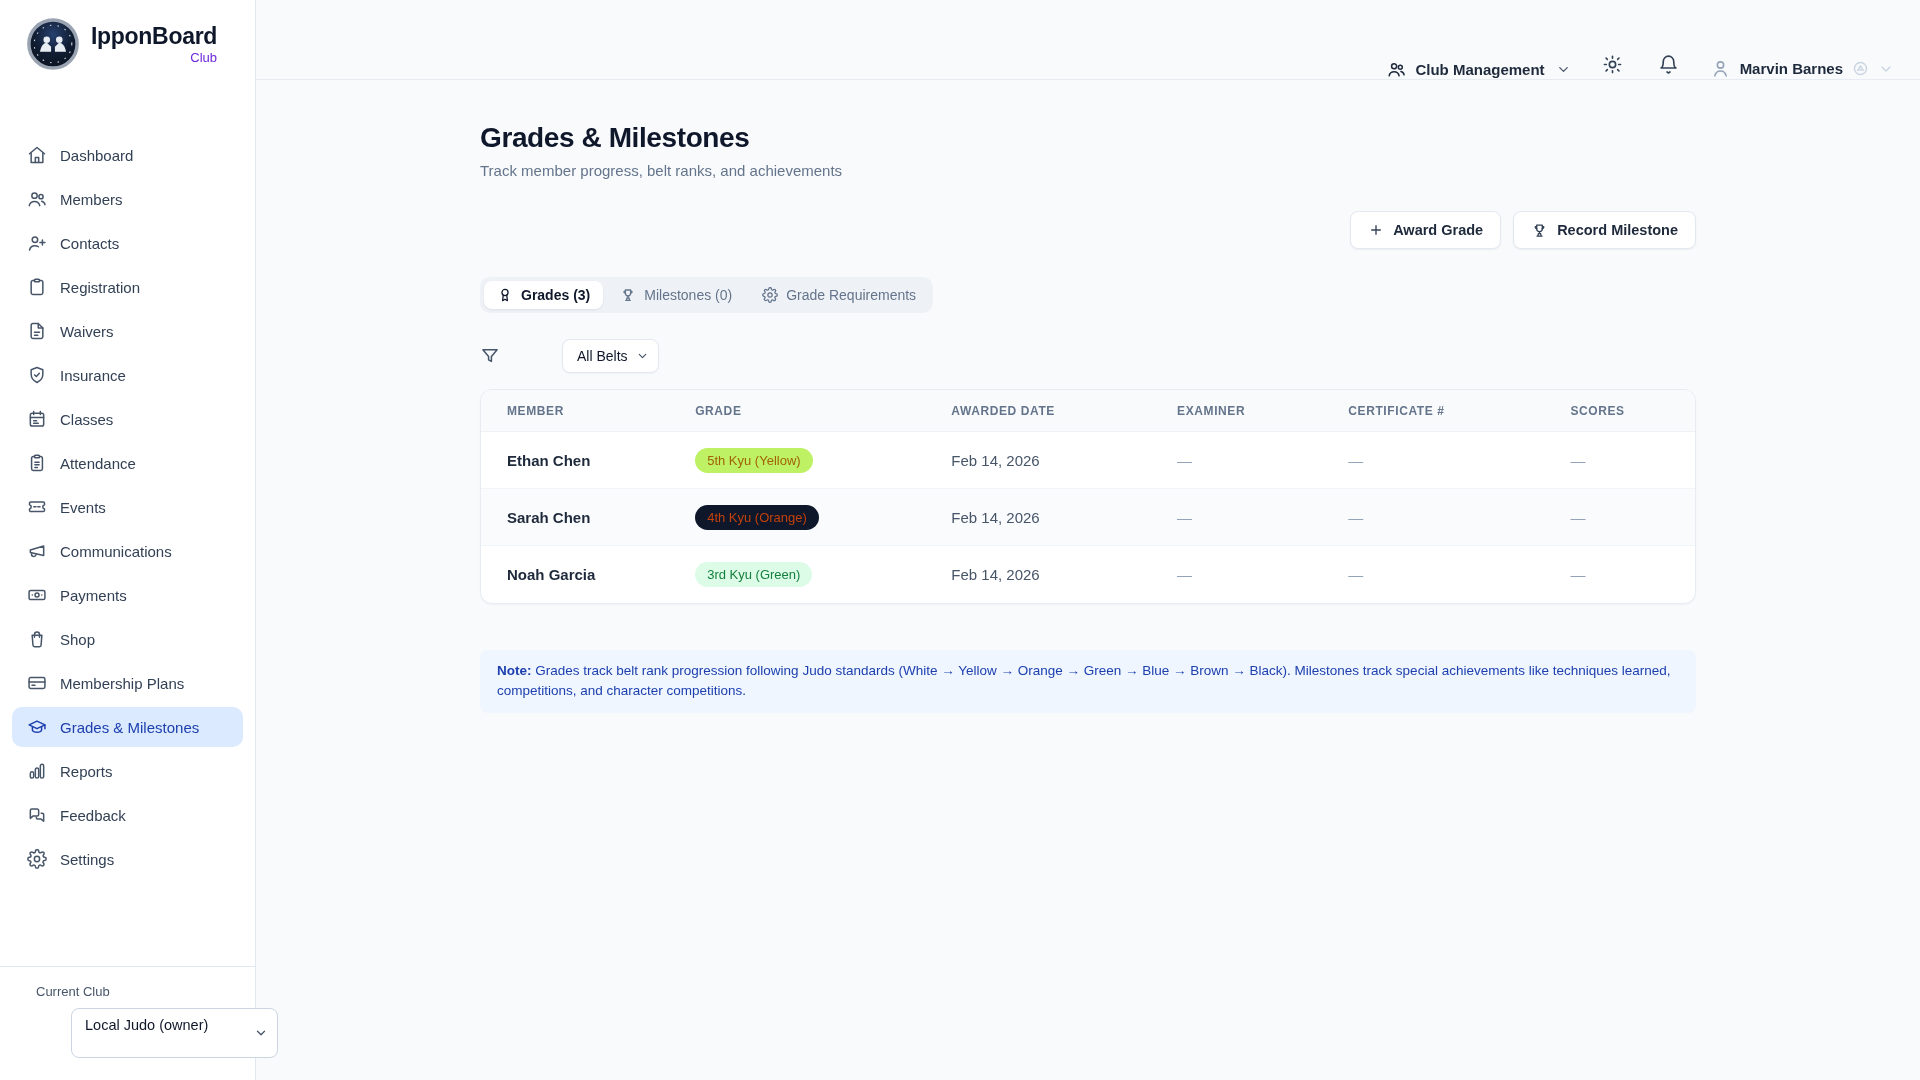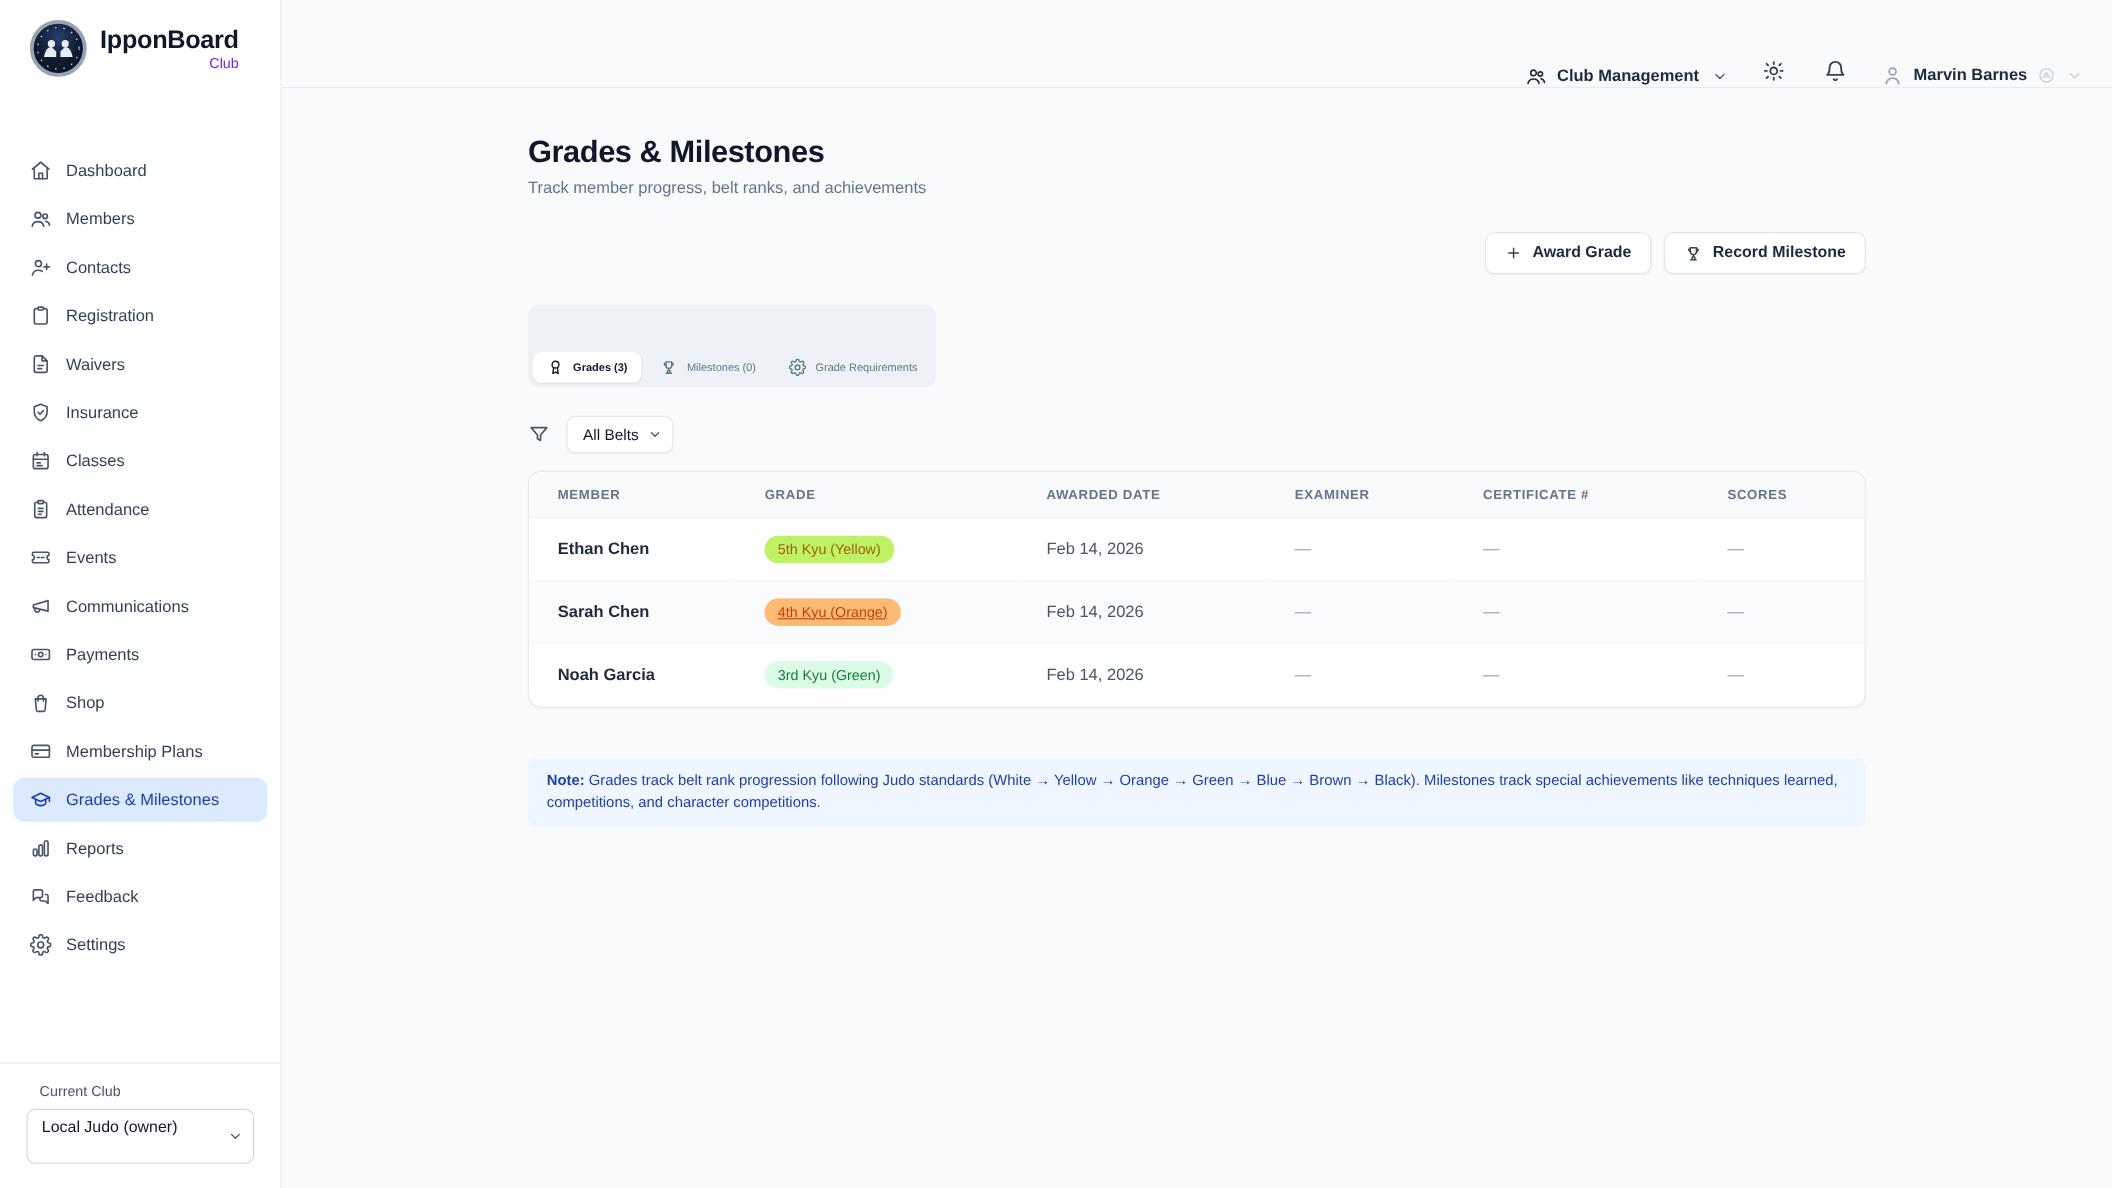--- a/index.html
+++ b/index.html
@@ -16,21 +16,21 @@
   .brand-sub { font-size:13px; color:#6d28d9; text-align:right; margin-top:0; }
   .nav { padding:2px 12px; }
   .nav-item { display:flex; align-items:center; gap:13px; height:40px; padding:0 15px; margin-bottom:4px;
               border-radius:10px; font-size:15px; font-weight:500; color:#334155; cursor:pointer; text-decoration:none; }
   .nav-item svg { color:#475569; flex-shrink:0; }
   .nav-item.active { background:#dbeafe; color:#1e40af; }
   .nav-item.active svg { color:#1e40af; }
   .sidebar-footer { margin-top:auto; border-top:1px solid #e2e8f0; padding:17px 24px 22px 24px; }
   .sidebar-footer .cc-label { font-size:13px; font-weight:500; color:#475569; margin-bottom:9px;margin-left:12px; }
 
-  .select-wrap { position:relative; display:inline-block; }
+  .select-wrap { position:relative; display:inline-block;margin-left:47px; }
   .select-wrap select { appearance:none; -webkit-appearance:none; background:#fff; border:1px solid #cbd5e1;
        border-radius:8px; font-family:inherit; font-size:14.5px; color:#0f172a; padding:8px 32px 24px 13px;
        width:100%; cursor:pointer; }
   .select-wrap .chev { position:absolute; right:10px; top:50%; transform:translateY(-50%); pointer-events:none; color:#475569; }
   .cc-select { width:100%; }
 
   
   .main { flex:1; display:flex; flex-direction:column; min-width:0; }
   .topbar { height:80px; flex-shrink:0; border-bottom:1px solid #e7ecf2; display:flex; align-items:flex-end;
             justify-content:flex-end; padding:0 26px; gap:27px; background:#f8fafc; }
@@ -51,42 +51,42 @@
 
   .actions-row { display:flex; justify-content:flex-end; gap:12px; margin-top:32px; }
   .btn { display:inline-flex; align-items:center; gap:9px; height:38px; padding:0 17px; background:#fff;
          border:1px solid #e2e8f0; border-radius:8px; font-family:inherit; font-size:14.5px; font-weight:600;
          color:#1e293b; cursor:pointer; box-shadow:0 1px 2px rgba(15,23,42,.05); }
   .btn svg { color:#334155; }
 
   .tabs-row { margin-top:28px; }
   .tabs { display:inline-flex; gap:4px; background:#eef2f6; border-radius:10px; padding:4px; }
   .tab { display:inline-flex; align-items:center; gap:8px; padding:6px 13px; border-radius:8px; border:none;
-         background:transparent; font-family:inherit; font-size:10px; font-weight:500; color:#64748b; cursor:pointer;margin-top:39px; }
+         background:transparent; font-family:inherit; font-size:14px; font-weight:500; color:#64748b; cursor:pointer; }
   .tab svg { color:#64748b; }
   .tab.active { background:#fff; color:#0f172a; font-weight:600; box-shadow:0 1px 2px rgba(15,23,42,.08); }
   .tab.active svg { color:#0f172a; }
 
   .filter-row { display:flex; align-items:center; gap:15px; margin-top:26px; }
   .funnel { color:#475569; }
   .belt-select select { font-size:14px; padding:8px 30px 8px 14px; border-color:#e2e8f0; box-shadow:0 1px 2px rgba(15,23,42,.04); }
 
   .table-card { margin-top:16px; background:#fff; border:1px solid #e7ecf2; border-radius:12px; overflow:hidden;
                 box-shadow:0 1px 2px rgba(15,23,42,.04); }
   table { width:100%; border-collapse:collapse; }
   thead th { background:#f8fafc; text-align:left; font-size:12px; font-weight:600; letter-spacing:.6px;
              color:#64748b; padding:14px 16px 13px 26px; border-bottom:1px solid #eef1f5; text-transform:uppercase; }
   tbody td { padding:0 16px 0 26px; height:57px; font-size:15px; color:#475569; border-bottom:1px solid #f1f5f9; }
   tbody tr:nth-child(even) td { background:#fafbfd; }
   tbody tr:last-child td { border-bottom:none; }
   td.member { color:#1e293b; font-weight:600; }
   td.dash { color:#94a3b8; }
   .badge { display:inline-block; padding:5px 12px; border-radius:999px; font-size:13px; font-weight:500; }
   .badge-yellow { background:#bef264; color:#a16207; }
-  .badge-orange { background:#fdba74; color:#c2410c;text-decoration:underline; }
+  .badge-orange { background:#0f172a; color:#c2410c; }
   .badge-green  { background:#dcfce7; color:#15803d; }
 
   .note-box { margin-top:46px; margin-bottom:60px; background:#eff6ff; border-radius:8px; padding:11px 17px;
               font-size:13.5px; line-height:1.55; color:#1e40af; }
   .note-box b { font-weight:700; }
 </style>
 </head>
 <body>
 
 <div class="app">

